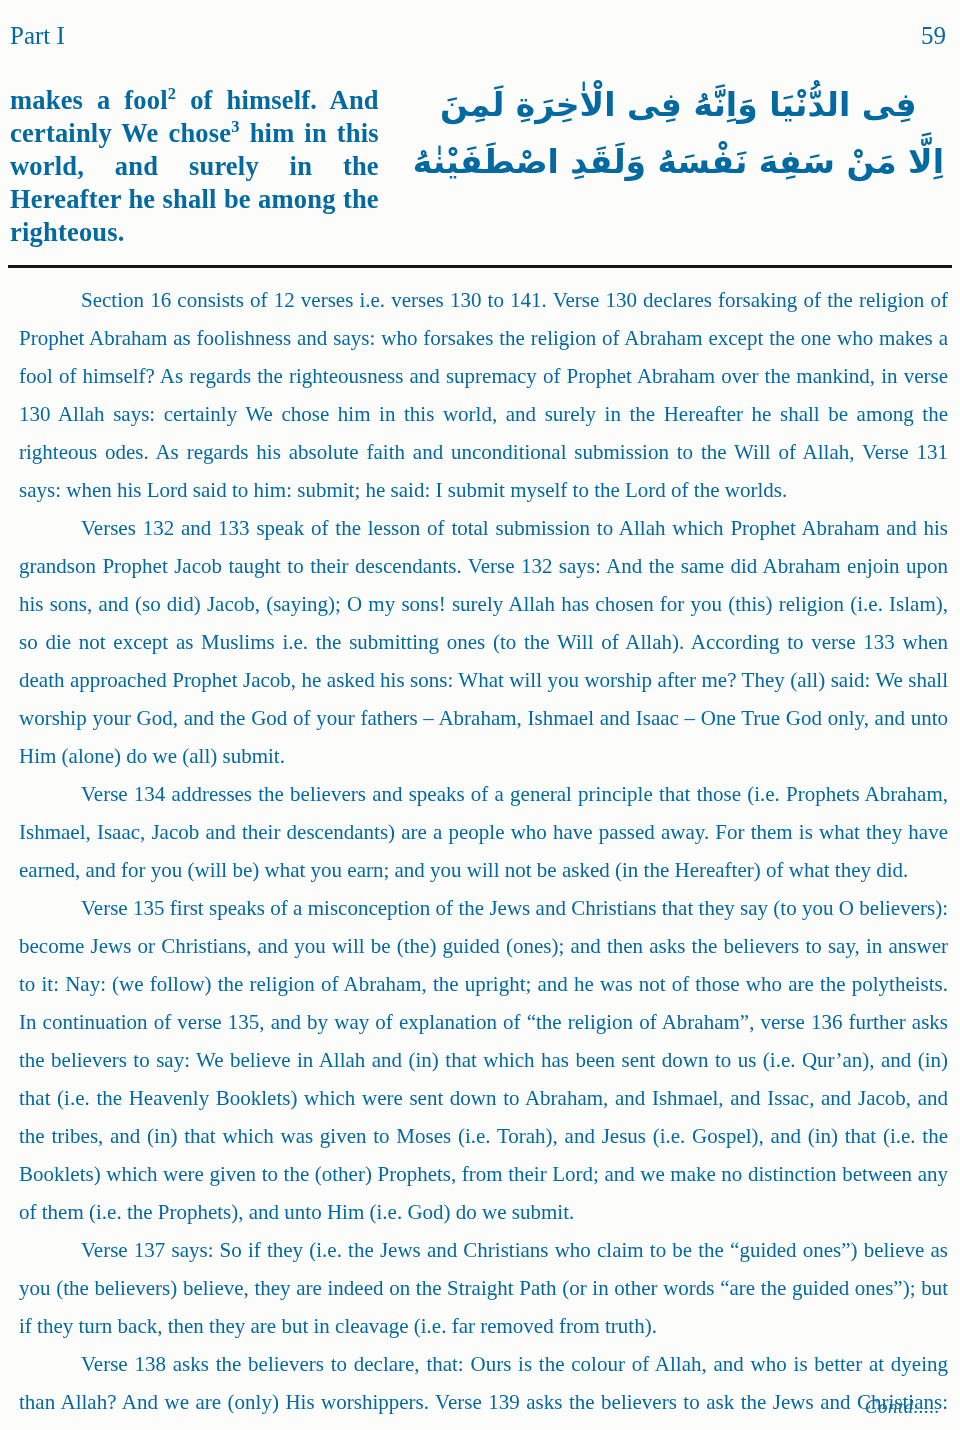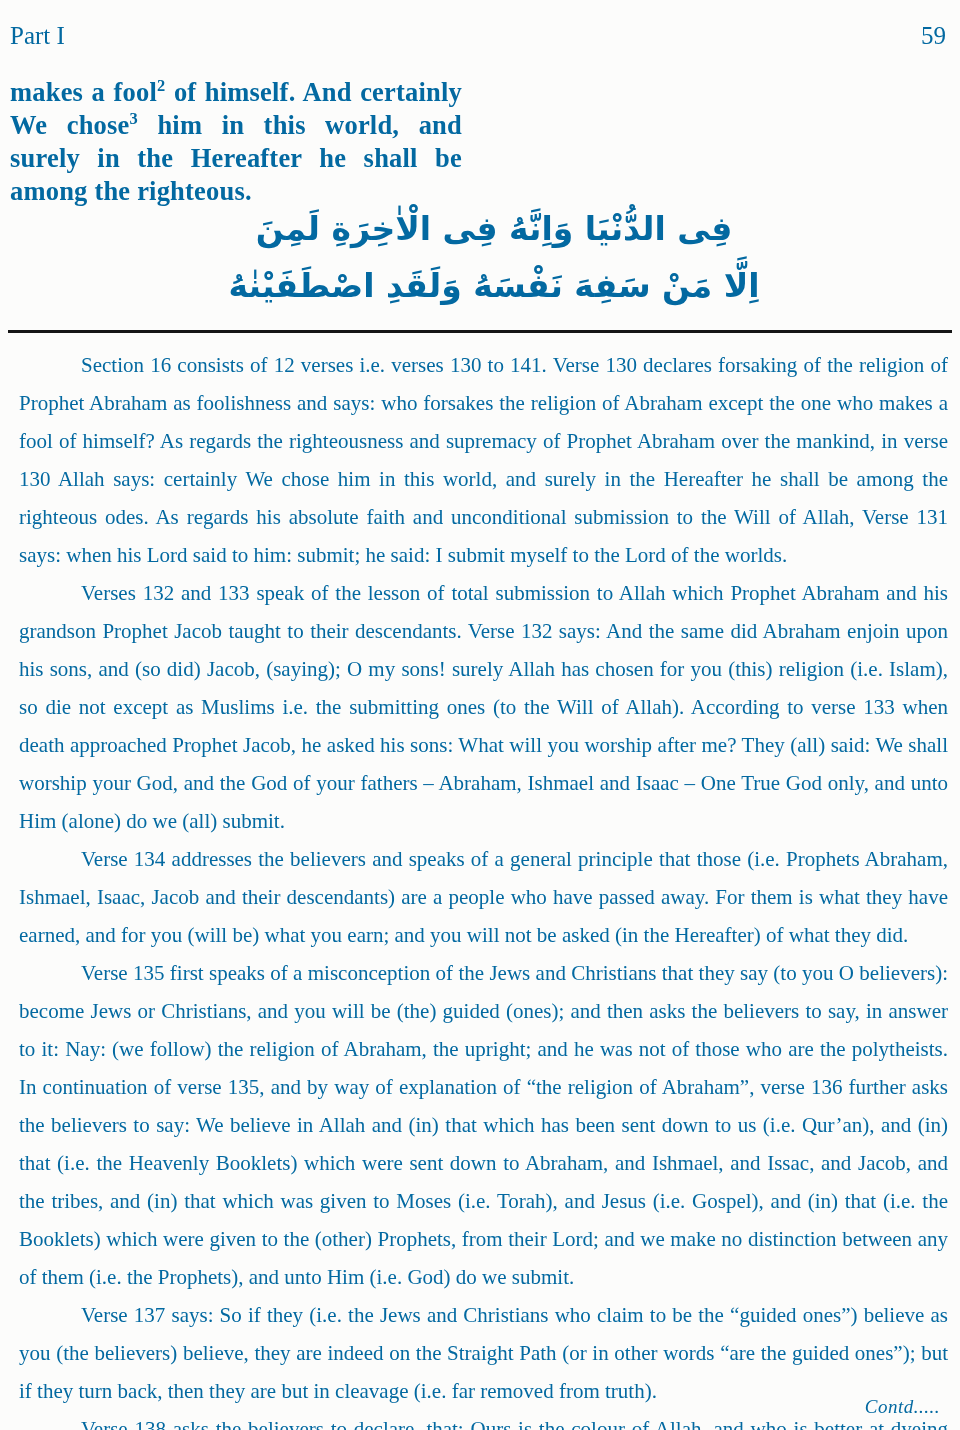--- a/index.html
+++ b/index.html
@@ -20,23 +20,22 @@
     display: flex;
     align-items: baseline;
     justify-content: space-between;
     font-size: 25px;
     padding: 2px 6px 0 2px;
   }
   .header .h-center { font-style: italic; letter-spacing: 0.5px; }
   
   .verse-row {
     display: flex;
-    margin-top: 26px;
+    margin-top: 34px;
     padding: 0 2px;
-    flex-direction: column;
   }
   .translation {
     width: 452px;
     font-weight: bold;
     font-size: 26.5px;
     line-height: 33px;
     text-align: justify;
     letter-spacing: 0.2px;
   }
   .translation sup { font-size: 0.62em; line-height: 0; }

